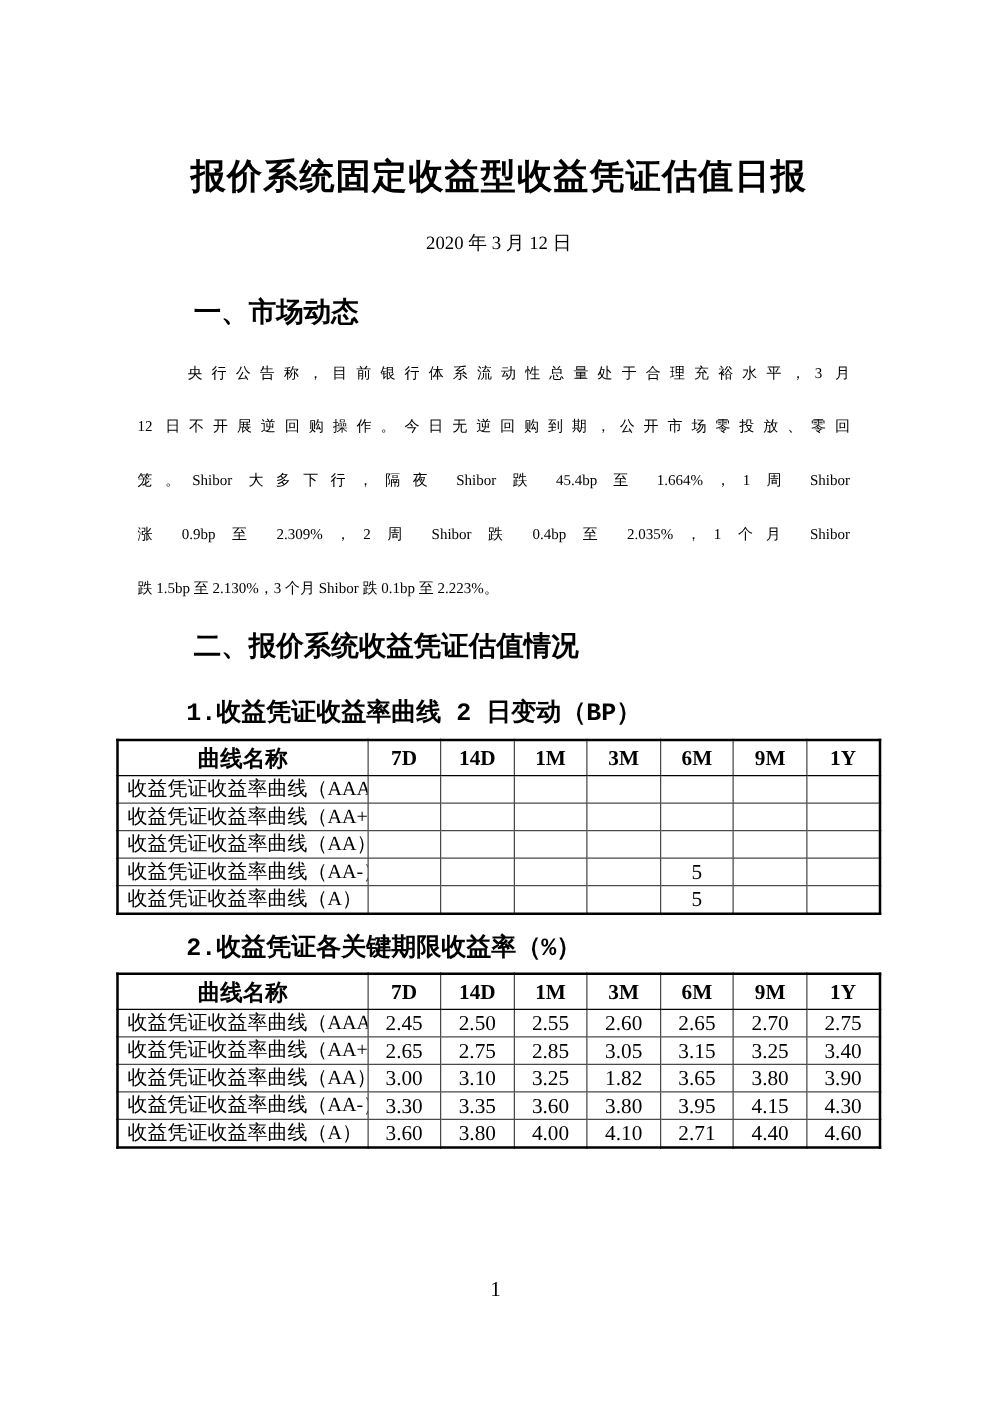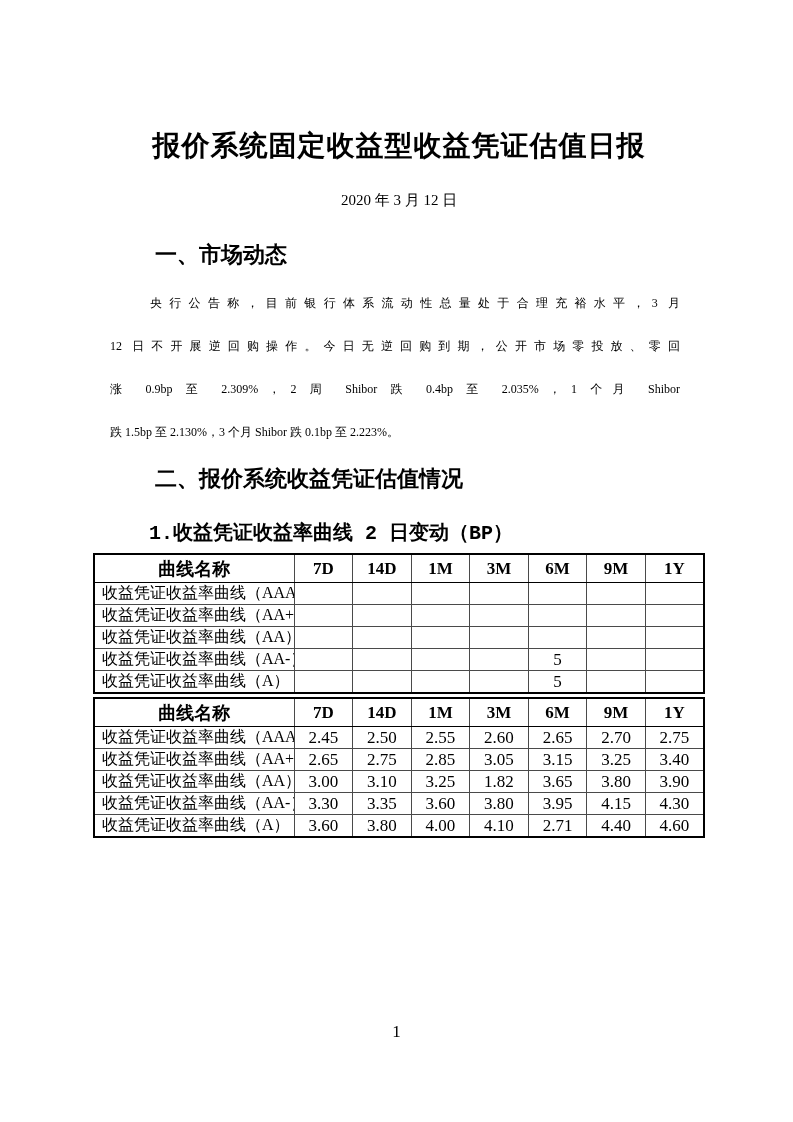--- a/index.html
+++ b/index.html
@@ -7,21 +7,21 @@
     position:relative;
     width:793px; height:1122px;
     background:#ffffff;
     color:#000;
     overflow:hidden;
     font-family:"Liberation Serif","DejaVu Serif",serif;
   }
   .content { margin-left:93px; width:612px; }
 
   .doc-title {
-    margin:8px; padding-top:118px;
+    margin:3px; padding-top:118px;
     text-align:center;
     font-family:"Liberation Sans","DejaVu Sans",sans-serif;
     font-weight:bold;
     font-size:28px; line-height:40px;
     letter-spacing:1px;
   }
   .doc-date {
     margin-top:20px;
     text-align:center;
     font-size:15px; line-height:28px;
@@ -95,20 +95,21 @@
 
     <h1 class="doc-title">报价系统固定收益型收益凭证估值日报</h1>
 
     <div class="doc-date">2020 年 3 月 12 日</div>
 
     <h2 class="sec-heading">一、市场动态</h2>
 
     <div class="body-paragraph">
         <div class="bodyline">央行公告称，目前银行体系流动性总量处于合理充裕水平，3 月</div>
         <div class="bodyline">12 日不开展逆回购操作。今日无逆回购到期，公开市场零投放、零回</div>
+        <div class="bodyline">笼。Shibor 大多下行，隔夜 Shibor 跌 45.4bp 至 1.664%，1 周 Shibor</div>
         <div class="bodyline">涨 0.9bp 至 2.309%，2 周 Shibor 跌 0.4bp 至 2.035%，1 个月 Shibor</div>
         <div class="bodyline">跌 1.5bp 至 2.130%，3 个月 Shibor 跌 0.1bp 至 2.223%。</div>
       </div>
 
     <h2 class="sec-heading second">二、报价系统收益凭证估值情况</h2>
 
     <h3 class="table-caption">1.收益凭证收益率曲线 2 日变动（BP）</h3>
 
     <table class="data-table t1" data-table="sections.valuation.table1">
         <colgroup>
@@ -180,20 +181,21 @@
             <td></td>
             <td></td>
             <td></td>
             <td>5</td>
             <td></td>
             <td></td>
           </tr>
         </tbody>
       </table>
 
+    <h3 class="table-caption second">2.收益凭证各关键期限收益率（%）</h3>
 
     <table class="data-table t2" data-table="sections.valuation.table2">
         <colgroup>
           <col class="namecol">
           <col>
           <col>
           <col>
           <col>
           <col>
           <col>

